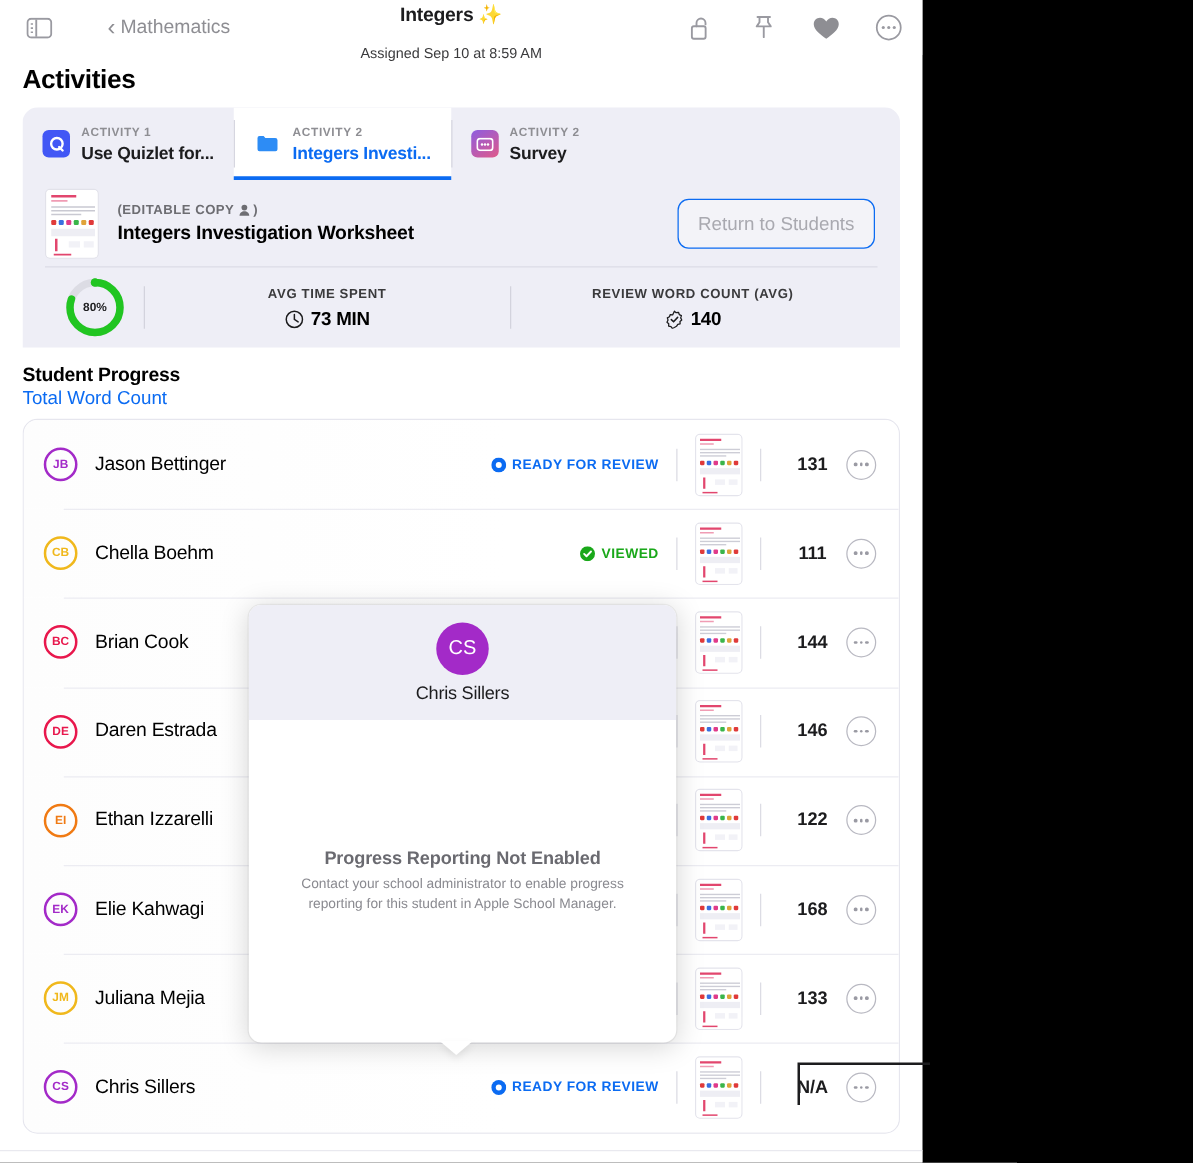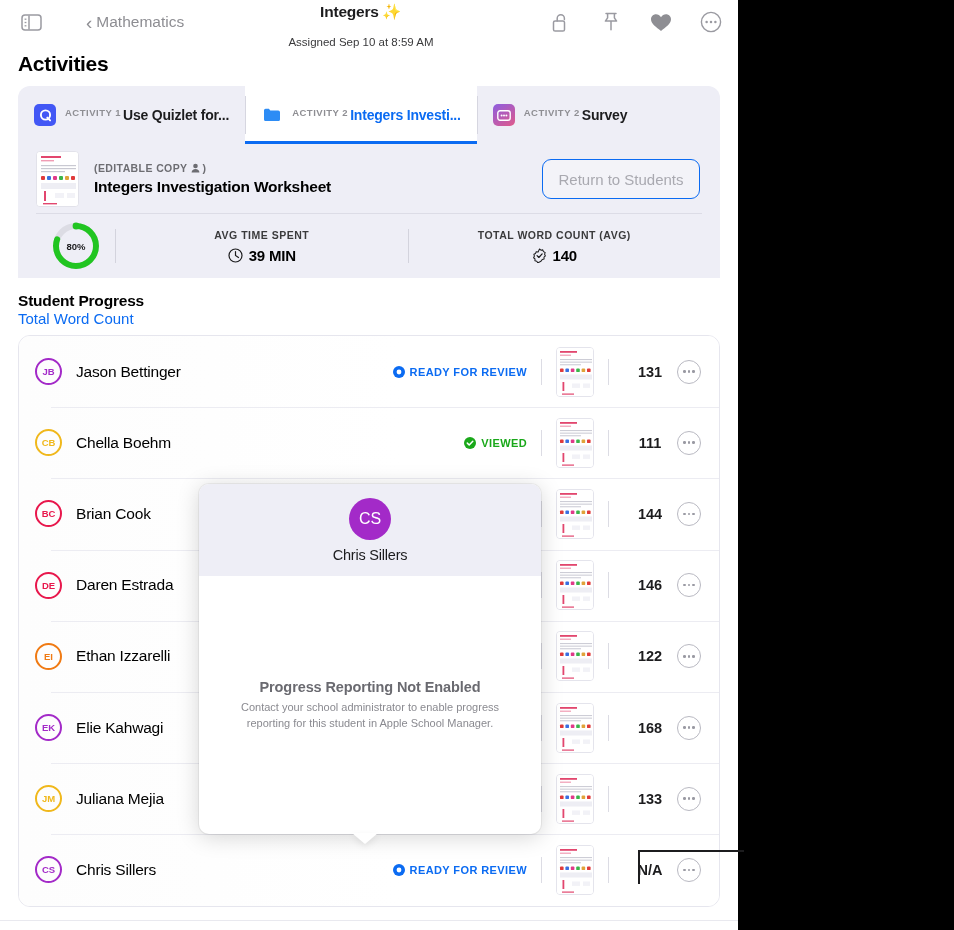--- a/index.html
+++ b/index.html
@@ -66,21 +66,21 @@
   .tab + .tab::before {
     content: ""; position: absolute; left: 0; top: 10px; bottom: 10px;
     width: 1px; background: #d6d6e0;
   }
   .tab.active { background: #ffffff; }
   .tab.active::after {
     content: ""; position: absolute; left: 0; right: 0; bottom: 0;
     height: 3px; background: #0b6bf2;
   }
   .tab-ico { width: 22px; height: 22px; flex: 0 0 22px; border-radius: 5px; }
-  .tab-txt { display: flex; gap: 2px; }
+  .tab-txt { display: flex; flex-direction: column; gap: 2px; }
   .tab-kicker {
     font-size: 9.5px; letter-spacing: .5px; color: #8e8e93; font-weight: 600;
   }
   .tab-label {
     font-size: 14px; font-weight: bold; color: #1c1c1e; letter-spacing: -.2px;
     white-space: nowrap;
   }
   .tab.active .tab-label { color: #0b6bf2; }
 
   
@@ -393,28 +393,28 @@
 
       <div class="vdiv" style="margin-left:14px;"></div>
 
       <div class="stat">
         <div class="stat-k">AVG TIME SPENT</div>
         <div class="stat-v">
           <svg width="15" height="15" viewBox="0 0 15 15">
             <circle cx="7.5" cy="7.5" r="6.5" fill="none" stroke="#1c1c1e" stroke-width="1.2"></circle>
             <path d="M7.5 3.6V7.5l3 2" fill="none" stroke="#1c1c1e" stroke-width="1.2" stroke-linecap="round"></path>
           </svg>
-          <span>39 MIN</span>
+          <span>73 MIN</span>
         </div>
       </div>
 
       <div class="vdiv"></div>
 
       <div class="stat">
-        <div class="stat-k">TOTAL WORD COUNT (AVG)</div>
+        <div class="stat-k">REVIEW WORD COUNT (AVG)</div>
         <div class="stat-v">
           <svg width="15" height="15" viewBox="0 0 16 16">
             <path d="M8 1l1.5 1.3 2-.3.7 1.9 1.8.9-.6 1.9.9 1.8-1.5 1.3.1 2-2 .4-1.1 1.7L8 14.9l-1.8.9-1.1-1.7-2-.4.1-2L1.7 10.4l.9-1.8L2 6.7l1.8-.9.7-1.9 2 .3z" fill="none" stroke="#1c1c1e" stroke-width="1.1" stroke-linejoin="round"></path>
             <path d="M5.4 8.2l1.9 1.9 3.5-3.8" fill="none" stroke="#1c1c1e" stroke-width="1.3" stroke-linecap="round" stroke-linejoin="round"></path>
           </svg>
           <span>140</span>
         </div>
       </div>
     </div>
   </div>

